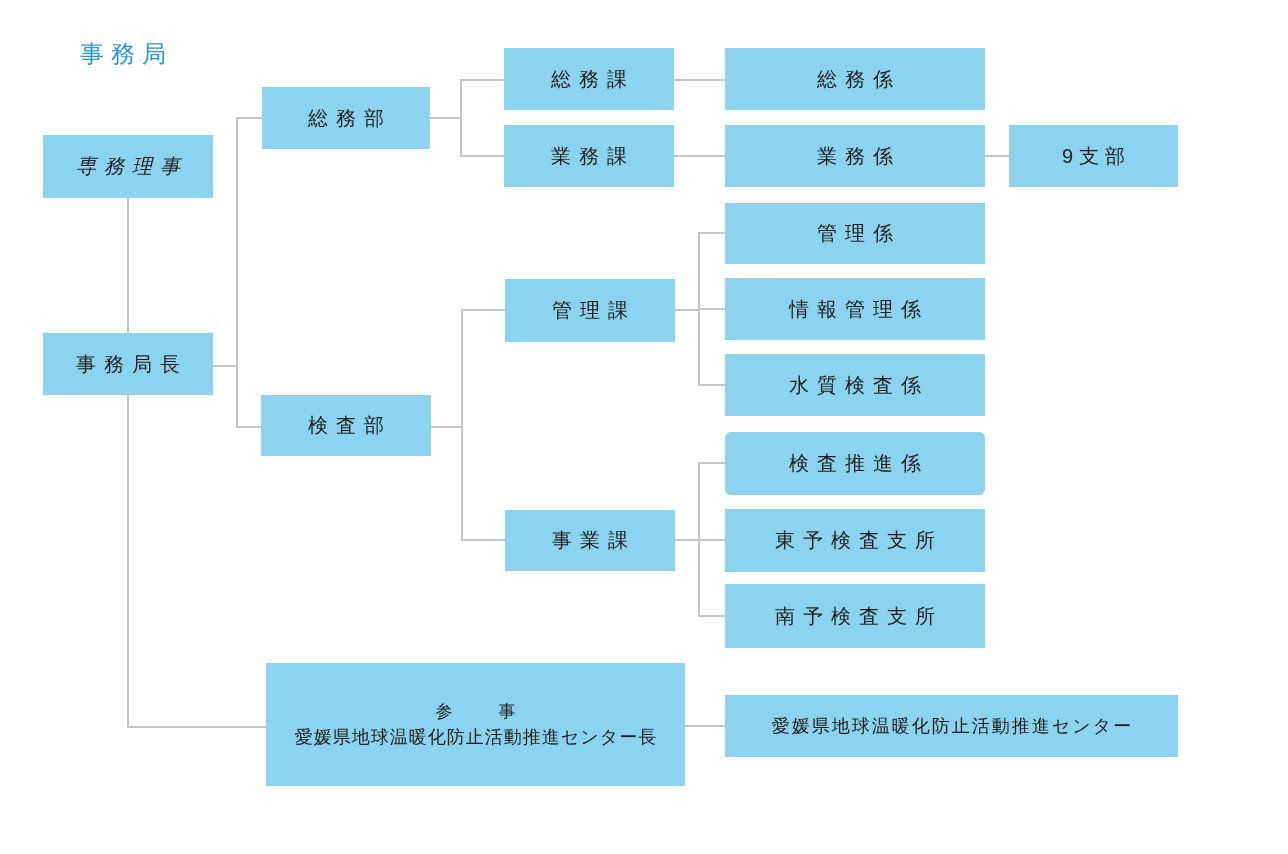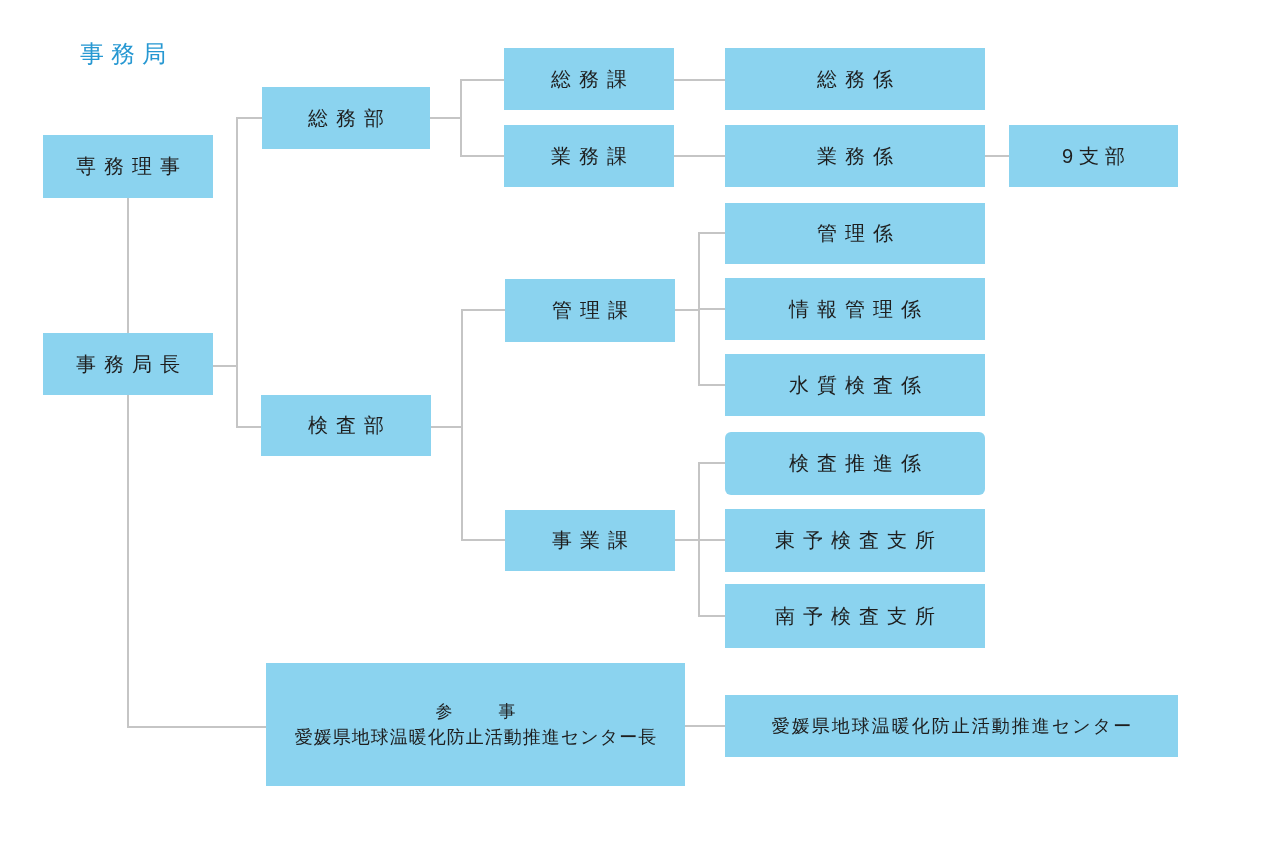--- a/index.html
+++ b/index.html
@@ -96,21 +96,21 @@
   <div class="line h" style="left:698px;top:232px;width:27px;"></div>
   <div class="line h" style="left:698px;top:308px;width:27px;"></div>
   <div class="line h" style="left:698px;top:384px;width:27px;"></div>
   <div class="line h" style="left:675px;top:539px;width:24px;"></div>
   <div class="line v" style="left:698px;top:462px;height:155px;"></div>
   <div class="line h" style="left:698px;top:462px;width:27px;"></div>
   <div class="line h" style="left:698px;top:539px;width:27px;"></div>
   <div class="line h" style="left:698px;top:615px;width:27px;"></div>
   <div class="line h" style="left:685px;top:725px;width:40px;"></div>
 
-  <div class="node" style="left:43px;top:135px;width:170px;height:63px;">専務理事</div>
+  <div class="node" style="left:43px;top:135px;width:170px;height:63px;font-style:italic;">専務理事</div>
   <div class="node" style="left:43px;top:333px;width:170px;height:62px;">事務局長</div>
 
   <div class="node" style="left:262px;top:87px;width:168px;height:62px;">総務部</div>
   <div class="node" style="left:261px;top:395px;width:170px;height:61px;">検査部</div>
 
   <div class="node" style="left:504px;top:48px;width:170px;height:62px;">総務課</div>
   <div class="node" style="left:504px;top:125px;width:170px;height:62px;">業務課</div>
   <div class="node" style="left:505px;top:279px;width:170px;height:63px;">管理課</div>
   <div class="node" style="left:505px;top:510px;width:170px;height:61px;">事業課</div>
 

